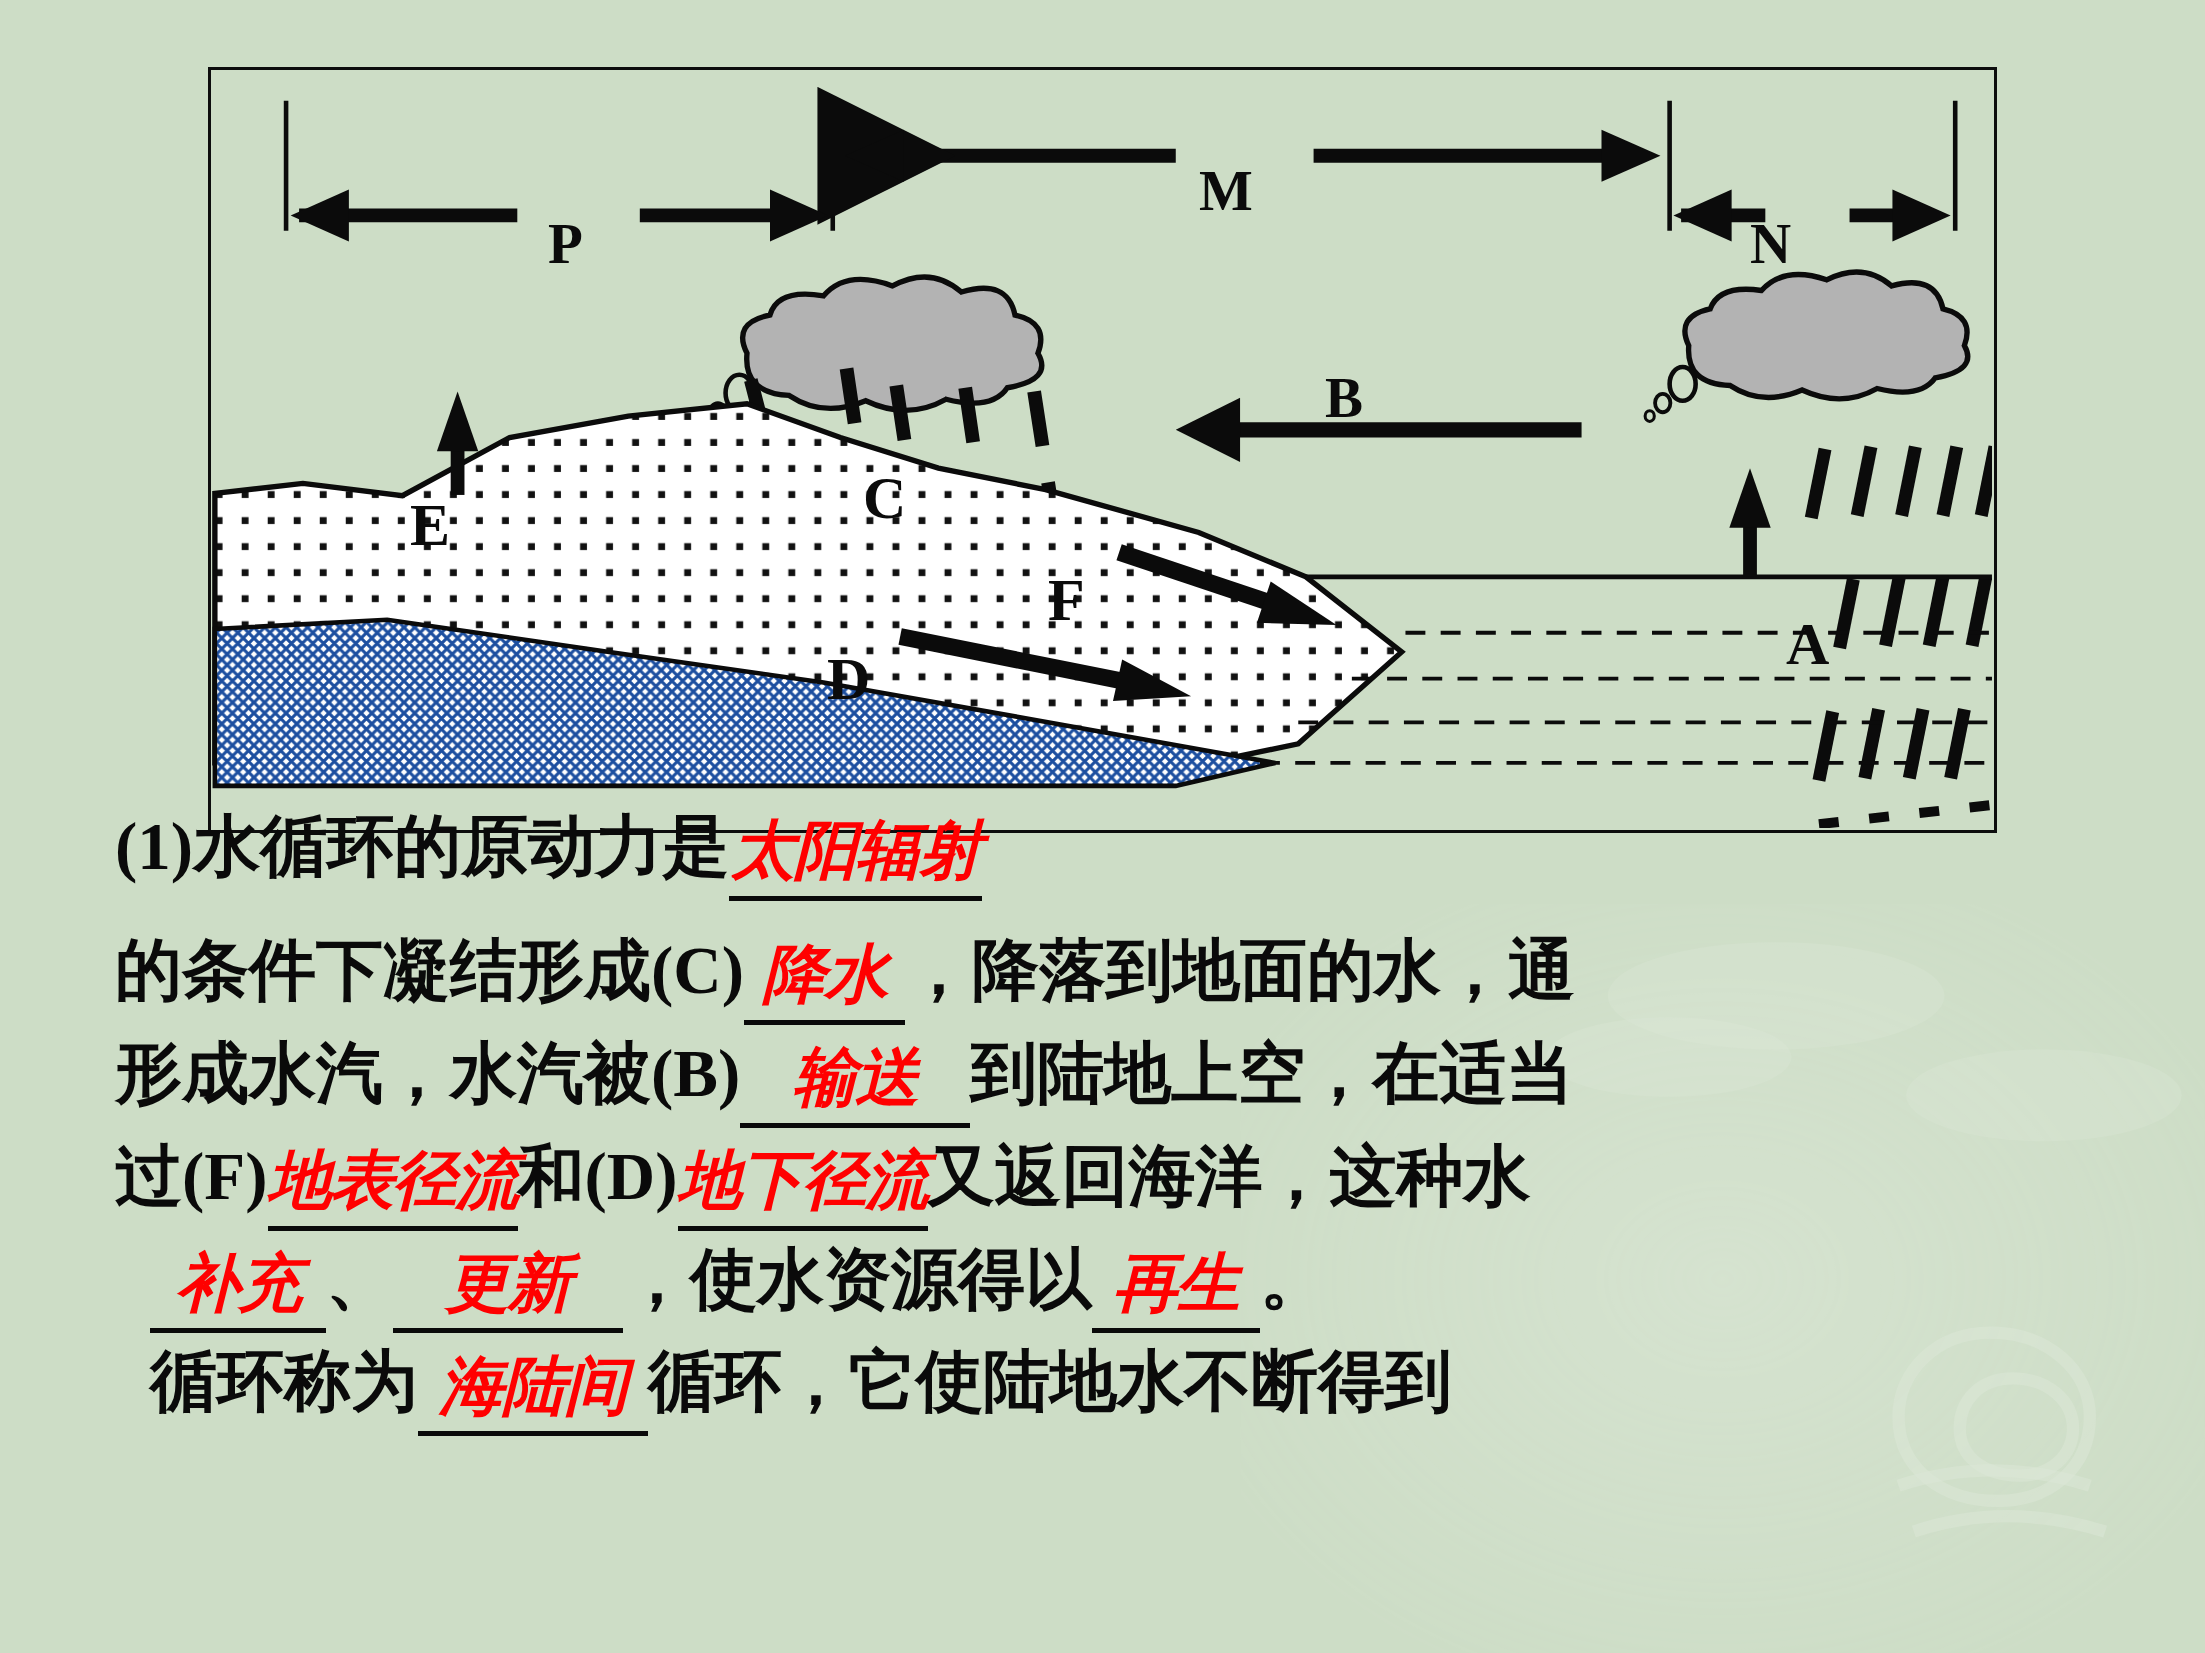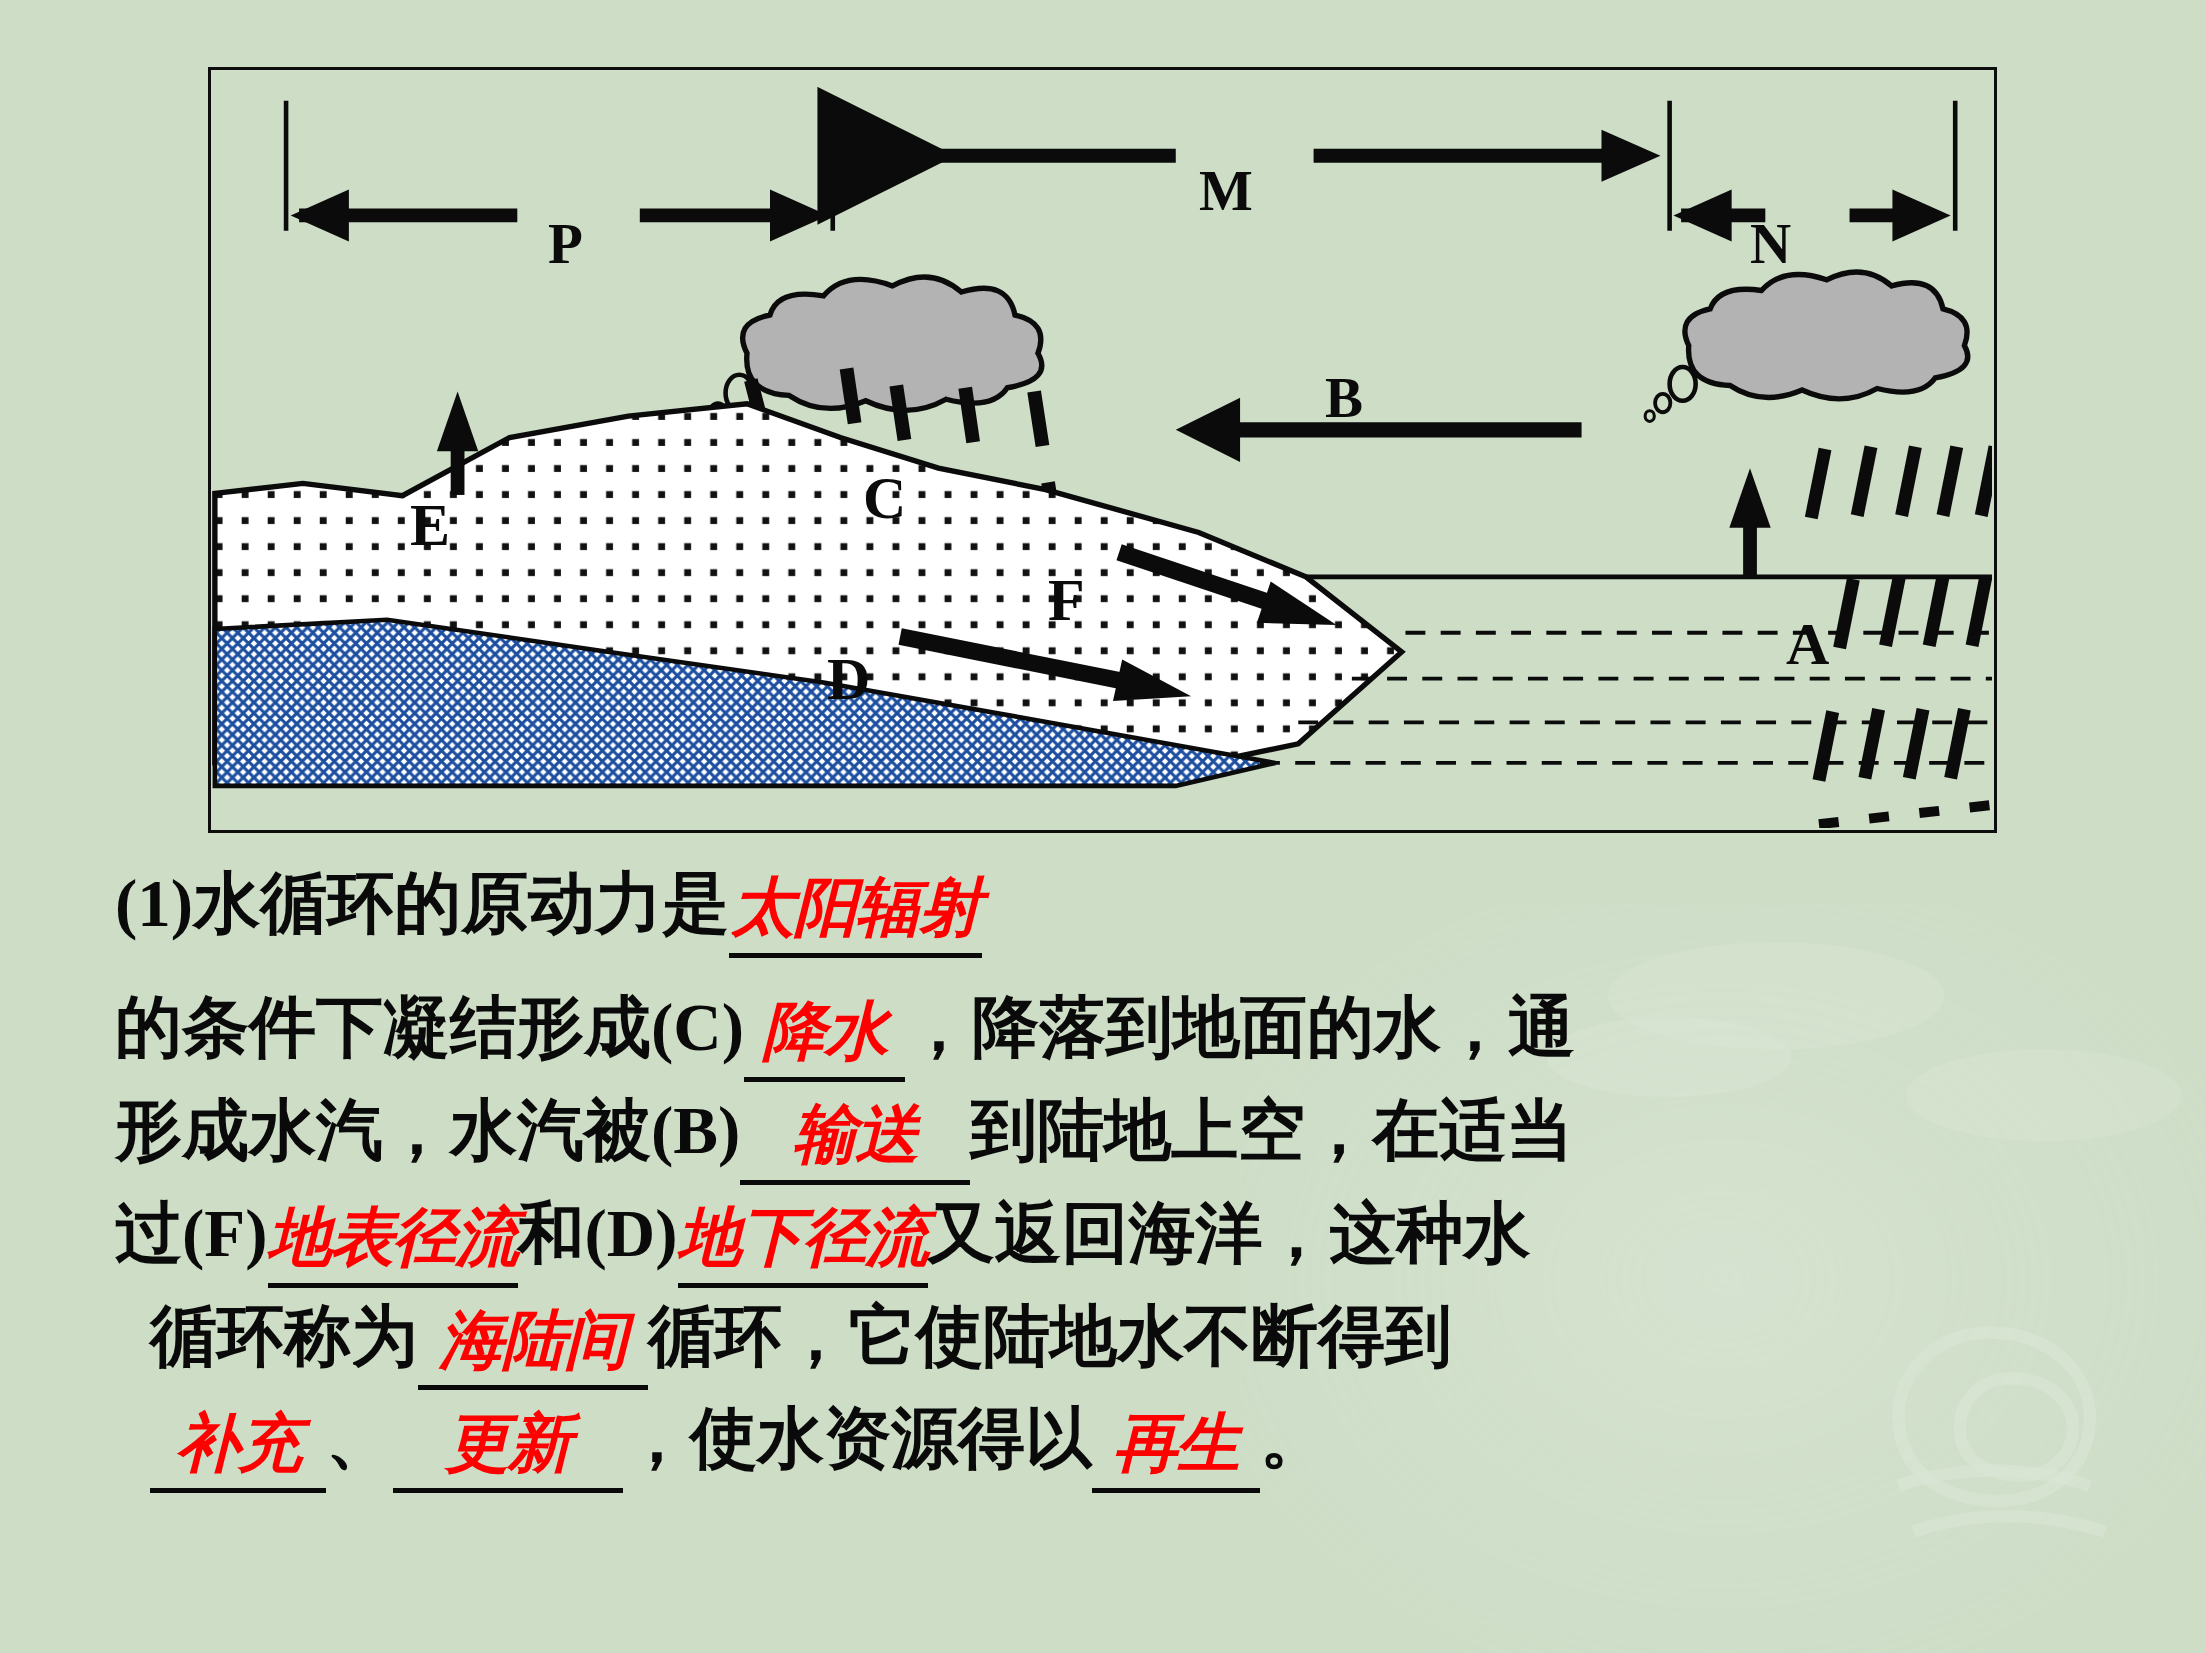--- a/index.html
+++ b/index.html
@@ -36,21 +36,21 @@
   .lbl-N{left:1539px; top:145px; font-size:57px;}
   .lbl-B{left:1114px; top:299px; font-size:57px;}
   .lbl-C{left:652px; top:398px; font-size:60px;}
   .lbl-F{left:837px; top:500px; font-size:60px;}
   .lbl-E{left:199px; top:425px;  font-size:60px;}
   .lbl-D{left:616px; top:579px;  font-size:60px;}
   .lbl-A{left:1575px; top:544px; font-size:60px;}
 
   
   .qtext{
-    position:absolute; left:115px; top:855px; width:2037px;
+    position:absolute; left:115px; top:798px; width:2037px;
     font-size:67px; font-weight:bold; color:#0a0a0a;
     line-height:1.46;
     letter-spacing:0px;
   }
   .q1{ margin-bottom:21.4px; white-space:nowrap;}
   .q2{ }
   .ln{white-space:nowrap;}
   .blank{
     display:inline-block;
     border-bottom:5.4px solid #0a0a0a;
@@ -262,21 +262,21 @@
 
     <div class="ln">
       <span>形成水汽，水汽被(B)</span><span class="blank w3"><span class="ans">输送</span></span><span>到陆地上空，在适当</span>
     </div>
 
     <div class="ln">
       <span>过(F)</span><span class="blank w5"><span class="ans">地表径流</span></span><span>和(D)</span><span class="blank w6"><span class="ans">地下径流</span></span><span>又返回海洋，这种水</span>
     </div>
 
     <div class="ln">
+      <span class="indent"></span><span class="blank w8"><span class="ans">补充</span></span><span>、</span><span class="blank w9"><span class="ans">更新</span></span><span>，使水资源得以</span><span class="blank w10"><span class="ans">再生</span></span><span>。</span>
+    </div>
+
+    <div class="ln">
       <span class="indent"></span><span>循环称为</span><span class="blank w7"><span class="ans">海陆间</span></span><span>循环，它使陆地水不断得到</span>
-    </div>
-
-    <div class="ln">
-      <span class="indent"></span><span class="blank w8"><span class="ans">补充</span></span><span>、</span><span class="blank w9"><span class="ans">更新</span></span><span>，使水资源得以</span><span class="blank w10"><span class="ans">再生</span></span><span>。</span>
     </div>
   </div>
 </div>
 
 
 </body></html>

